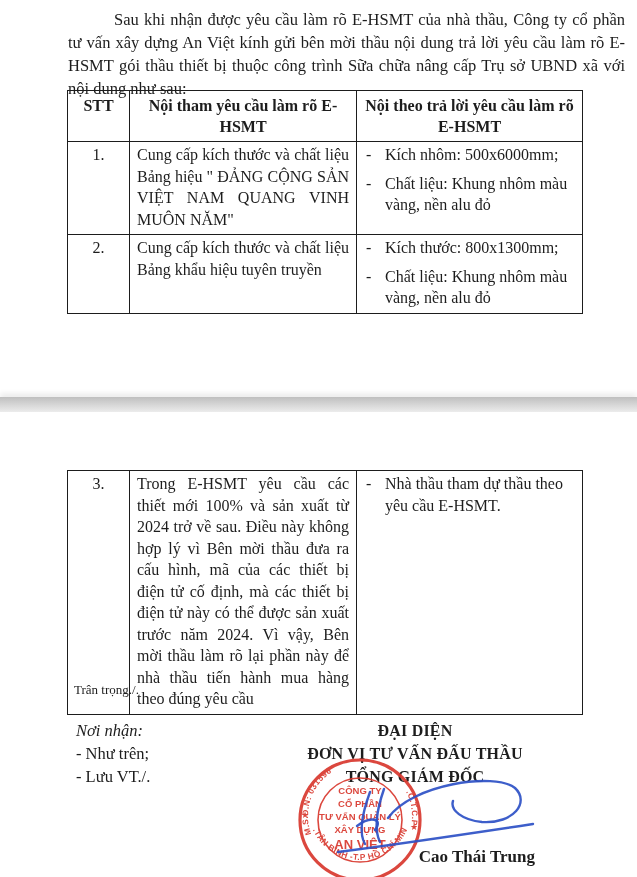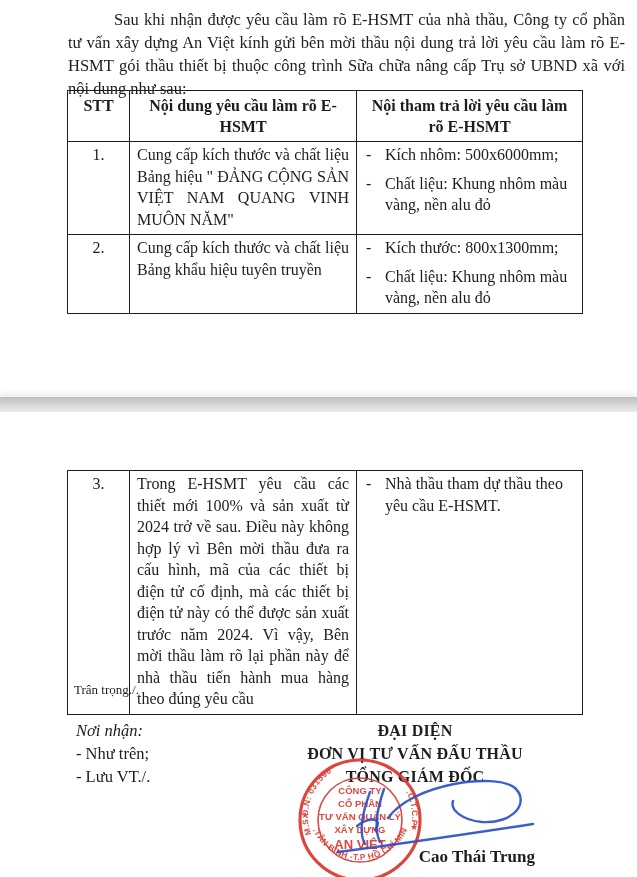--- a/index.html
+++ b/index.html
@@ -58,22 +58,22 @@
 
 <table class="doc" id="table-page1">
   <colgroup>
       <col style="width:62px">
       <col style="width:227px">
       <col style="width:226px">
     </colgroup>
   <tbody>
       <tr style="height:47px;font-family:Liberation Serif, serif;">
     <th>STT</th>
-    <th>Nội dung yêu cầu làm rõ E-HSMT</th>
-    <th>Nội tham trả lời yêu cầu làm rõ E-HSMT</th>
+    <th>Nội tham yêu cầu làm rõ E-HSMT</th>
+    <th>Nội theo trả lời yêu cầu làm rõ E-HSMT</th>
   </tr>
   <tr style="height:85px;">
     <td class="c1">1.</td>
     <td class="c2">Cung cấp kích thước và chất liệu Bảng hiệu " ĐẢNG CỘNG SẢN VIỆT NAM QUANG VINH MUÔN NĂM"</td>
     <td class="c3">
       <div class="ans">
         <span class="dash">-</span>
         <span>Kích nhôm: 500x6000mm;</span>
       </div>
       <div class="ans">

